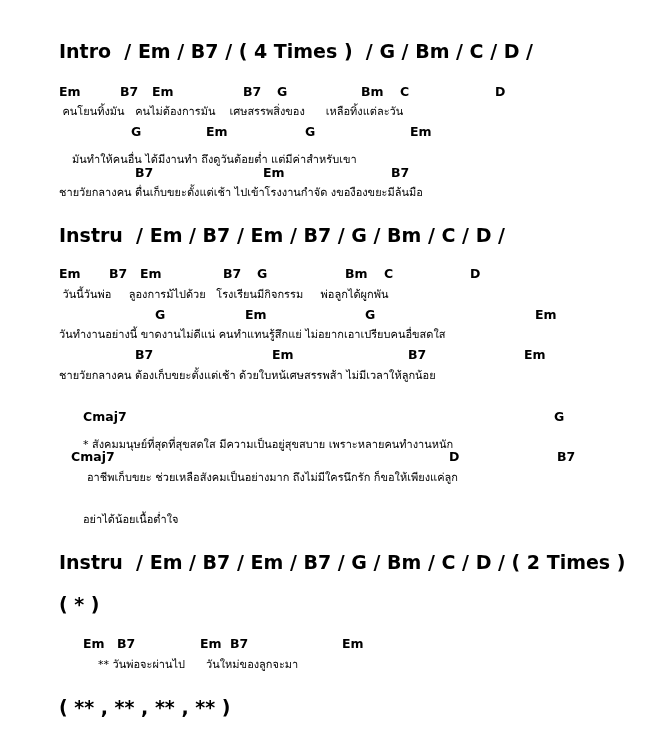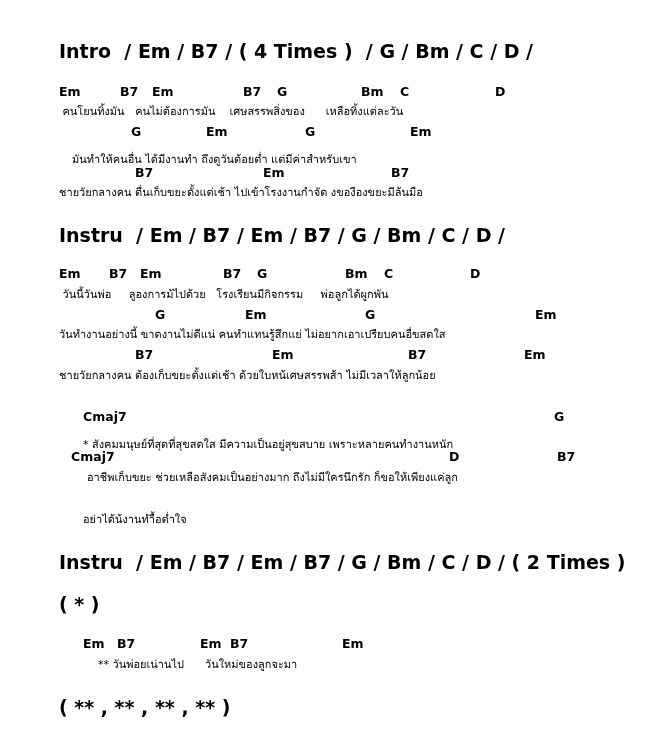--- a/index.html
+++ b/index.html
@@ -42,30 +42,30 @@
   <div class="ly" style="left:59px; top:366px;">ชายวัยกลางคน ต้องเก็บขยะตั้งแต่เช้า ด้วยใบหน้เศษสรรพส้า ไม่มีเวลาให้ลูกน้อย</div>
 </div>
 
 <div>
   <div class="chord-row"></div>
   <div class="ly" style="left:83px; top:427px;margin-top:8px;">* สังคมมนุษย์ที่สุดที่สุขสดใส มีความเป็นอยู่สุขสบาย เพราะหลายคนทำงานหนัก</div>
 
   <div class="chord-row"></div>
   <div class="ly" style="left:87px; top:468px;">อาชีพเก็บขยะ ช่วยเหลือสังคมเป็นอย่างมาก ถึงไม่มีใครนึกรัก ก็ขอให้เพียงแค่ลูก</div>
 
-  <div class="ly" style="left:83px; top:510px;">อย่าได้น้งานทำื้อต่ำใจ</div>
+  <div class="ly" style="left:83px; top:510px;">อย่าได้น้อยเนื้อต่ำใจ</div>
 </div>
 
 <div class="ln hdr" style="left:59px; top:553px;">Instru  / Em / B7 / Em / B7 / G / Bm / C / D / ( 2 Times )</div>
 
 <div class="ln hdr" style="left:59px; top:595px;">( * )</div>
 
 <div>
   <div class="chord-row"></div>
-  <div class="ly" style="left:98px; top:655px;">** วันพ่อยเน่านไป      วันใหม่ของลูกจะมา</div>
+  <div class="ly" style="left:98px; top:655px;">** วันพ่อจะผ่านไป      วันใหม่ของลูกจะมา</div>
 </div>
 
 <div class="ln hdr" style="left:59px; top:698px;">( ** , ** , ** , ** )</div>
 
 <span class="ch" style="left: 59px; top: 84px;">Em</span>
 <span class="ch" style="left: 120px; top: 84px;">B7</span>
 <span class="ch" style="left: 152px; top: 84px;">Em</span>
 <span class="ch" style="left: 243px; top: 84px;">B7</span>
 <span class="ch" style="left: 277px; top: 84px;">G</span>
 <span class="ch" style="left: 361px; top: 84px;">Bm</span>

